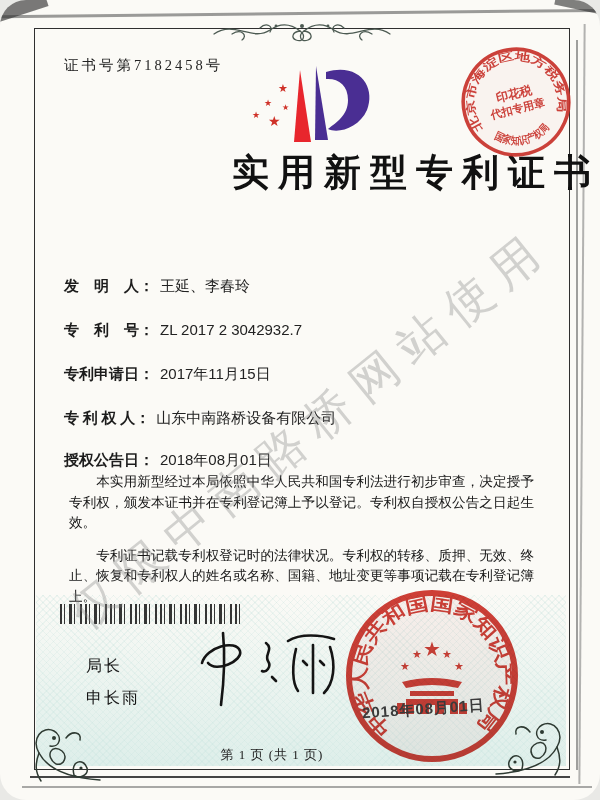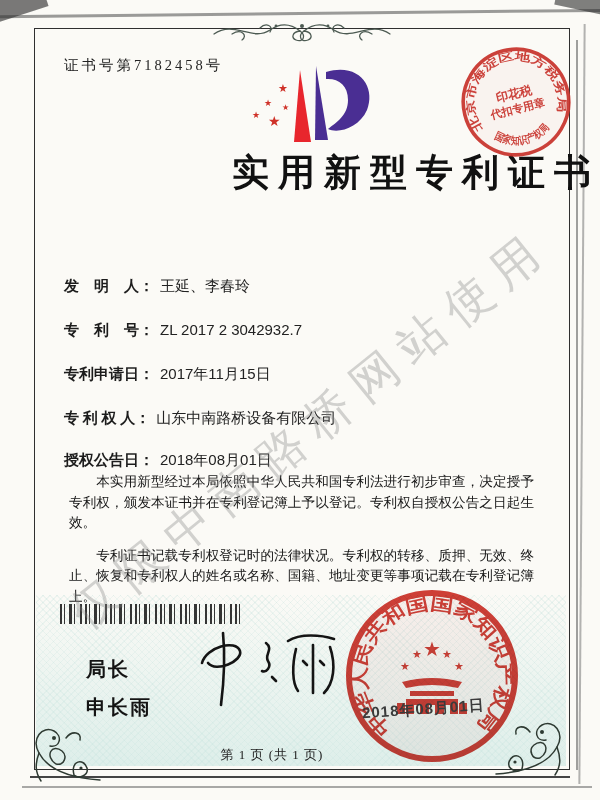--- a/index.html
+++ b/index.html
@@ -1,17 +1,17 @@
 <!DOCTYPE html>
 <html><head>
 <meta charset="utf-8">
 <style>
   html,body{margin:0;padding:0;}
   body{width:600px;height:800px;background:#e9e9e6;font-family:"Liberation Serif","DejaVu Serif",serif;overflow:hidden;}
-  .page{position:absolute;left:0;top:0;width:600px;height:800px;background:#fbfaf6;overflow:hidden;}
+  .page{position:absolute;left:0;top:0;width:600px;height:800px;background:#fbfaf6;overflow:hidden;border-radius:26px;}
   
   .edge-top{position:absolute;left:-6px;top:12px;width:620px;height:3px;background:#4a4a4a;opacity:.55;transform:rotate(-.6deg);}
   .edge-right{position:absolute;left:581px;top:24px;width:2px;height:760px;background:#6a6a6a;opacity:.5;transform:rotate(.4deg);}
   .edge-bottom{position:absolute;left:22px;top:786px;width:570px;height:2px;background:#555;opacity:.5;}
   .corner-dark-l{position:absolute;left:-14px;top:-10px;width:60px;height:26px;background:#333;transform:rotate(-18deg);opacity:.65;}
   .corner-dark-r{position:absolute;left:556px;top:-12px;width:70px;height:24px;background:#2d2d2d;transform:rotate(12deg);opacity:.6;}
   
   .frame{position:absolute;left:34px;top:28px;width:534px;height:740px;border:1.6px solid #2f2f2f;z-index:10;}
   .frame-bottom2{position:absolute;left:30px;top:776px;width:540px;height:1.5px;background:#444;z-index:10;}
   .frame-right2{position:absolute;left:576px;top:40px;width:1.5px;height:730px;background:#777;opacity:.7;z-index:10;}
@@ -28,21 +28,21 @@
   
   .field-row{position:absolute;left:64px;width:480px;font-size:15px;color:#1c1c1c;z-index:20;white-space:nowrap;}
   .field-label{font-weight:700;font-family:"Liberation Serif","DejaVu Serif",serif;}
   .field-value{font-family:"Liberation Sans","DejaVu Sans",sans-serif;font-weight:500;margin-left:6px;color:#222;}
   
   .body-text{position:absolute;left:57px;top:460px;width:489px;z-index:20;color:#171717;}
   .body-text p{margin:12px;font-size:13.6px;line-height:20.5px;text-indent:2em;text-align:justify;}
   
   .barcode{position:absolute;left:60px;top:604px;width:182px;height:20px;z-index:20;opacity:.88;
     background:repeating-linear-gradient(90deg,#1b1b1b 0 2px,transparent 2px 4px,#1b1b1b 4px 5px,transparent 5px 9px,#1b1b1b 9px 12px,transparent 12px 14px,#1b1b1b 14px 15px,transparent 15px 20px,#1b1b1b 20px 22px,transparent 22px 25px);}
-  .officer{position:absolute;left:86px;top:656px;z-index:20;font-size:20px;font-weight:700;color:#141414;font-family:"Liberation Sans","DejaVu Sans",sans-serif;}
+  .officer{position:absolute;left:86px;top:656px;z-index:20;font-size:16px;font-weight:400;color:#141414;font-family:"Liberation Sans","DejaVu Sans",sans-serif;}
   .officer div{margin-bottom:11px;letter-spacing:2px;}
   .signature{position:absolute;left:196px;top:628px;z-index:21;}
   
   .seal{position:absolute;left:342px;top:586px;z-index:40;mix-blend-mode:multiply;opacity:.93;}
   .issue-date{position:absolute;left:362px;top:700px;z-index:45;font-size:15px;font-weight:700;color:#3b3b3b;letter-spacing:1px;transform:rotate(-4deg);font-family:"Liberation Sans","DejaVu Sans",sans-serif;}
   .footer{position:absolute;left:0;top:746px;width:544px;text-align:center;font-size:13px;letter-spacing:1px;color:#222;z-index:20;}
   
   .tax-stamp{position:absolute;left:458px;top:44px;z-index:30;transform:rotate(-14deg);opacity:.92;}
   .ornament-top{position:absolute;left:212px;top:10px;z-index:12;}
   .flourish-left{position:absolute;left:26px;top:698px;z-index:12;}

